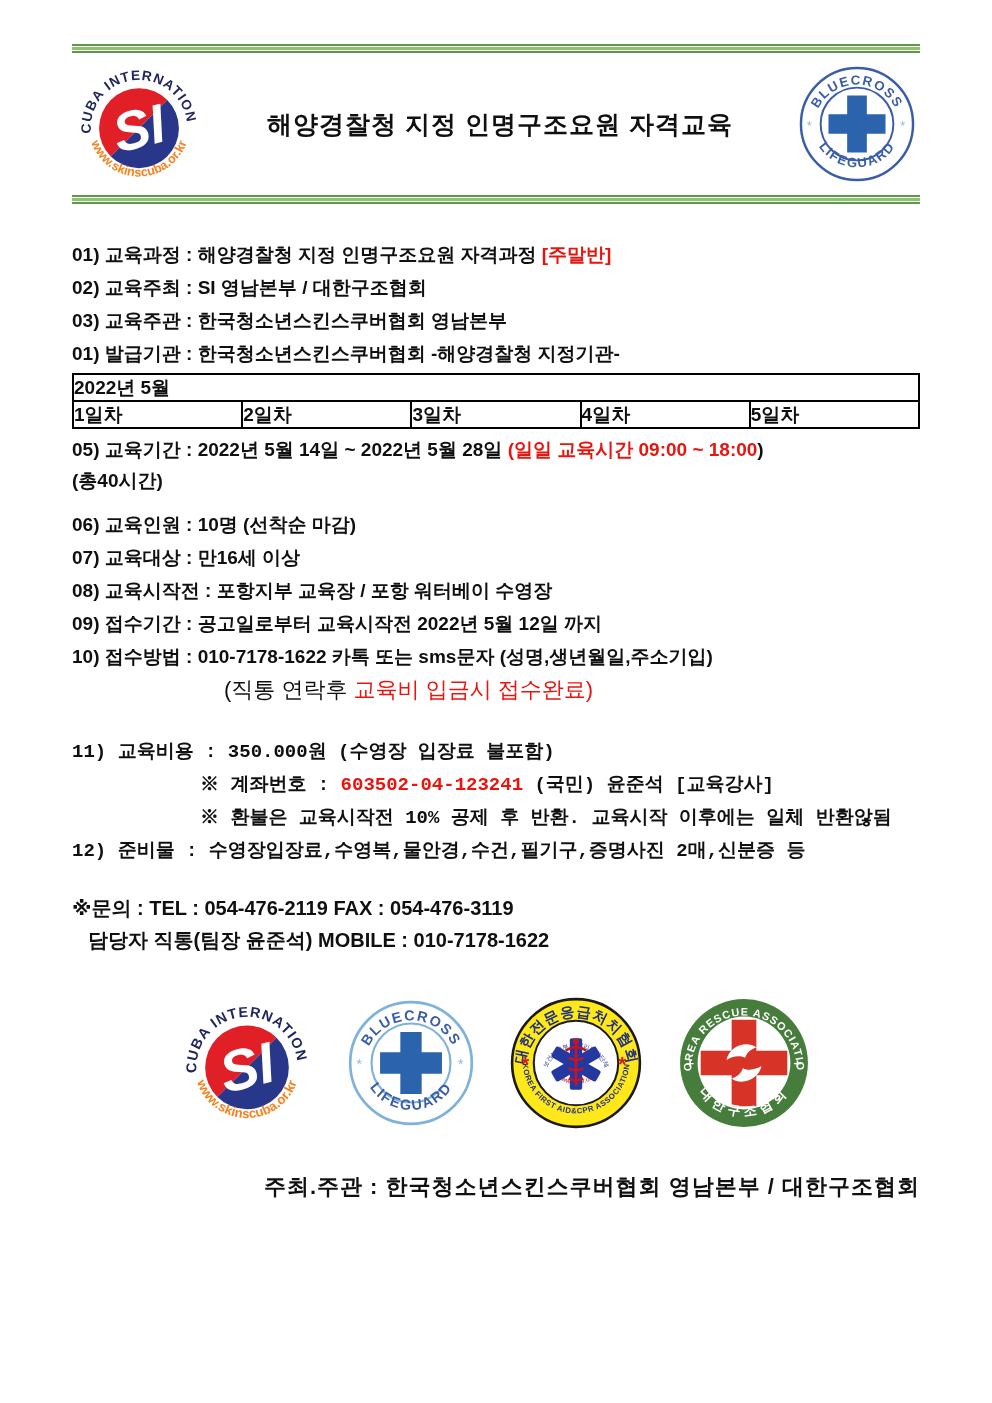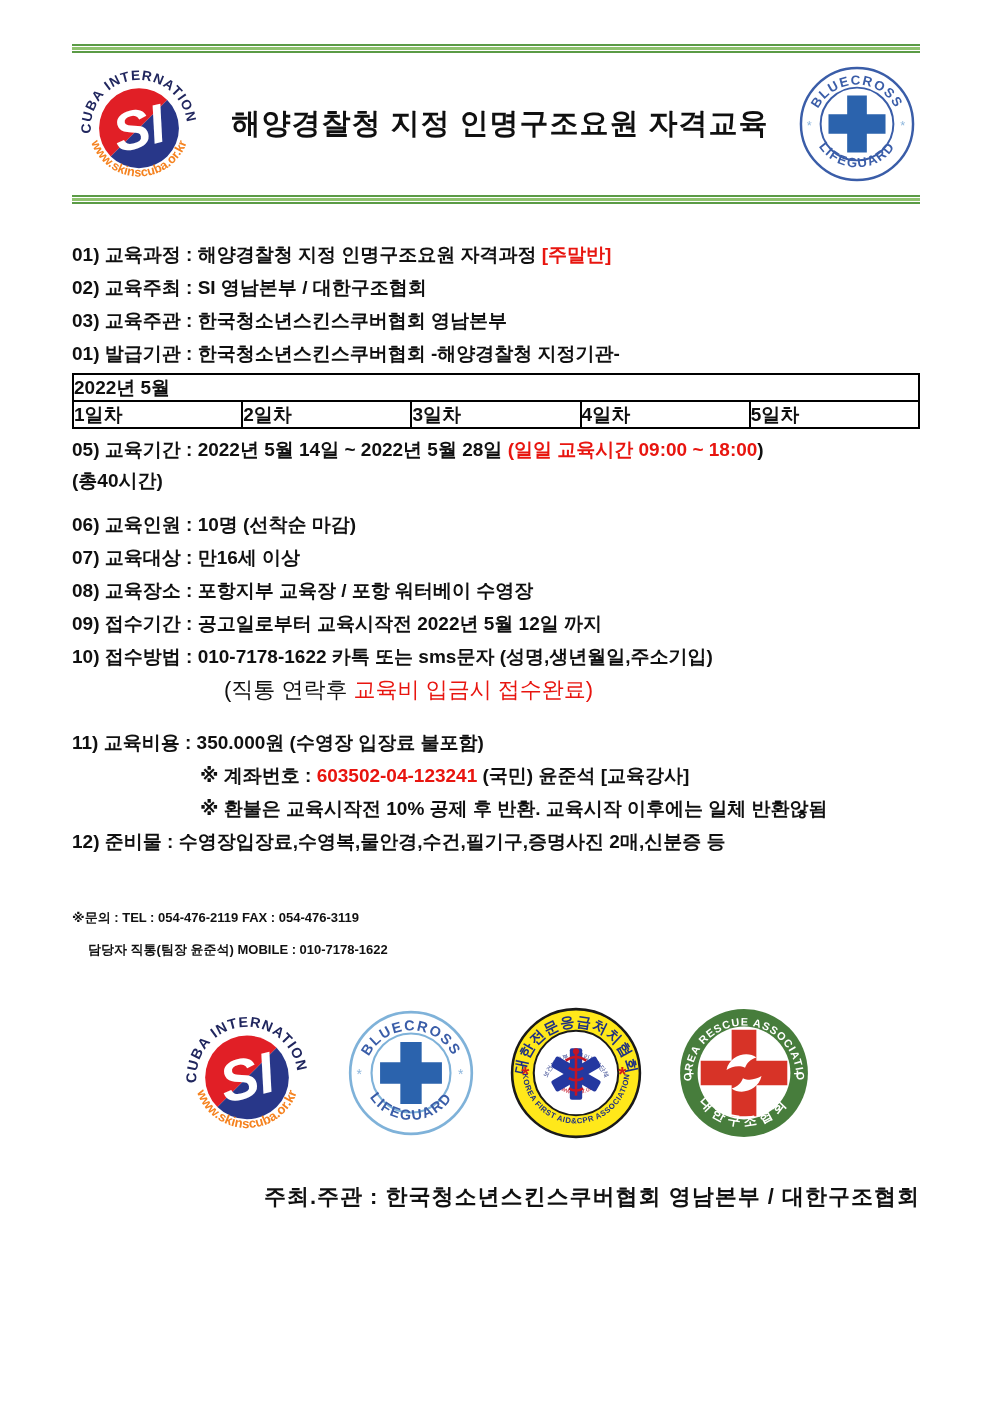--- a/index.html
+++ b/index.html
@@ -12,34 +12,34 @@
   html,body{background:#888;}
   .page{
     width:992px;height:1403px;background:#fff;margin:0 auto;
     font-family:"Liberation Sans","DejaVu Sans",sans-serif;
     color:var(--ink);position:relative;
     padding:44px 72px 0;
   }
   .rule{height:9px;background:linear-gradient(to bottom,
     var(--rule-dark) 0 2px,#fff 2px 3px,var(--rule-light) 3px 6px,#fff 6px 7px,var(--rule-dark) 7px 9px);}
   .header{display:flex;align-items:center;justify-content:space-between;height:142px;padding:0 4px;}
-  .header-title{flex:1;text-align:center;font-size:29px;font-weight:800;letter-spacing:1px;white-space:nowrap;}
+  .header-title{flex:1;text-align:center;font-size:25px;font-weight:800;letter-spacing:1px;white-space:nowrap;}
   .logo{display:block;}
   .list{margin-top:34px;font-size:19px;font-weight:700;}
   .line{line-height:33px;white-space:nowrap;}
   .red{color:var(--red);}
   .sched{width:100%;border-collapse:collapse;text-align:left;font-size:19px;font-weight:700;margin:3px 0 4px;}
   .sched td{border:2px solid #000;padding:0;line-height:25px;}
   .sched .dates td{color:var(--red);}
   .total-line{line-height:30px;padding-right:14px;}
   .grp2{margin-top:12px;}
   .sub10{font-weight:400;padding-left:152px;font-size:22px;}
-  .grp3{margin-top:20px;}
+  .grp3{margin-top:30px;font-family:Liberation Mono, monospace;}
   .sub11{padding-left:128px;}
-  .contact{margin-top:44px;font-size:13px;font-weight:700;}
+  .contact{margin-top:24px;font-size:20px;font-weight:700;}
   .contact .line{line-height:32px;}
   .contact-line2{padding-left:16px;}
   .logo-row{margin-top:40px;display:flex;justify-content:center;align-items:center;gap:34px;}
   .footer-line{margin-top:42px;text-align:right;font-size:22px;font-weight:800;letter-spacing:1px;white-space:nowrap;}
   svg text{font-family:"Liberation Sans","DejaVu Sans",sans-serif;}
 </style>
 </head>
 <body>
 
 <div class="page">
@@ -109,21 +109,21 @@
         </tr>
       </tbody>
     </table>
 
     <div class="line"><span>05)</span> <span>교육기간</span><span> : </span><span>2022년 5월 14일 ~ 2022년 5월 28일 </span><span class="red">(일일 교육시간 09:00 ~ 18:00</span><span>)</span></div>
     <div class="line total-line">(총40시간)</div>
 
     <div class="grp2">
       <div class="line"><span>06)</span> <span>교육인원</span><span> : </span><span>10명  (선착순 마감)</span></div>
       <div class="line"><span>07)</span> <span>교육대상</span><span> : </span><span>만16세 이상</span></div>
-      <div class="line"><span>08)</span> <span>교육장소</span><span> : </span><span>포항지부 교육장 / 포항 워터베이 수영장</span></div>
+      <div class="line"><span>08)</span> <span>교육시작전</span><span> : </span><span>포항지부 교육장 / 포항 워터베이 수영장</span></div>
       <div class="line"><span>09)</span> <span>접수기간</span><span> : </span><span>공고일로부터 교육시작전 2022년 5월 12일 까지</span></div>
       <div class="line"><span>10)</span> <span>접수방법</span><span> : </span><span> 010-7178-1622 카톡 또는 sms문자 (성명,생년월일,주소기입)</span></div>
       <div class="line sub10"><span>(직통 연락후  </span><span class="red">교육비 입금시 접수완료)</span></div>
     </div>
 
     <div class="grp3">
       <div class="line"><span>11)</span> <span>교육비용</span><span> : </span><span>350.000원 (수영장 입장료 불포함)</span></div>
       <div class="line sub11"><span>※ 계좌번호 : </span><span class="red">603502-04-123241</span><span> (국민) 윤준석 [교육강사]</span></div>
       <div class="line sub11">※ 환불은 교육시작전 10% 공제 후 반환. 교육시작 이후에는 일체 반환않됨</div>
       <div class="line"><span>12)</span> <span>준비물</span><span> : </span><span>수영장입장료,수영복,물안경,수건,필기구,증명사진 2매,신분증 등</span></div>

